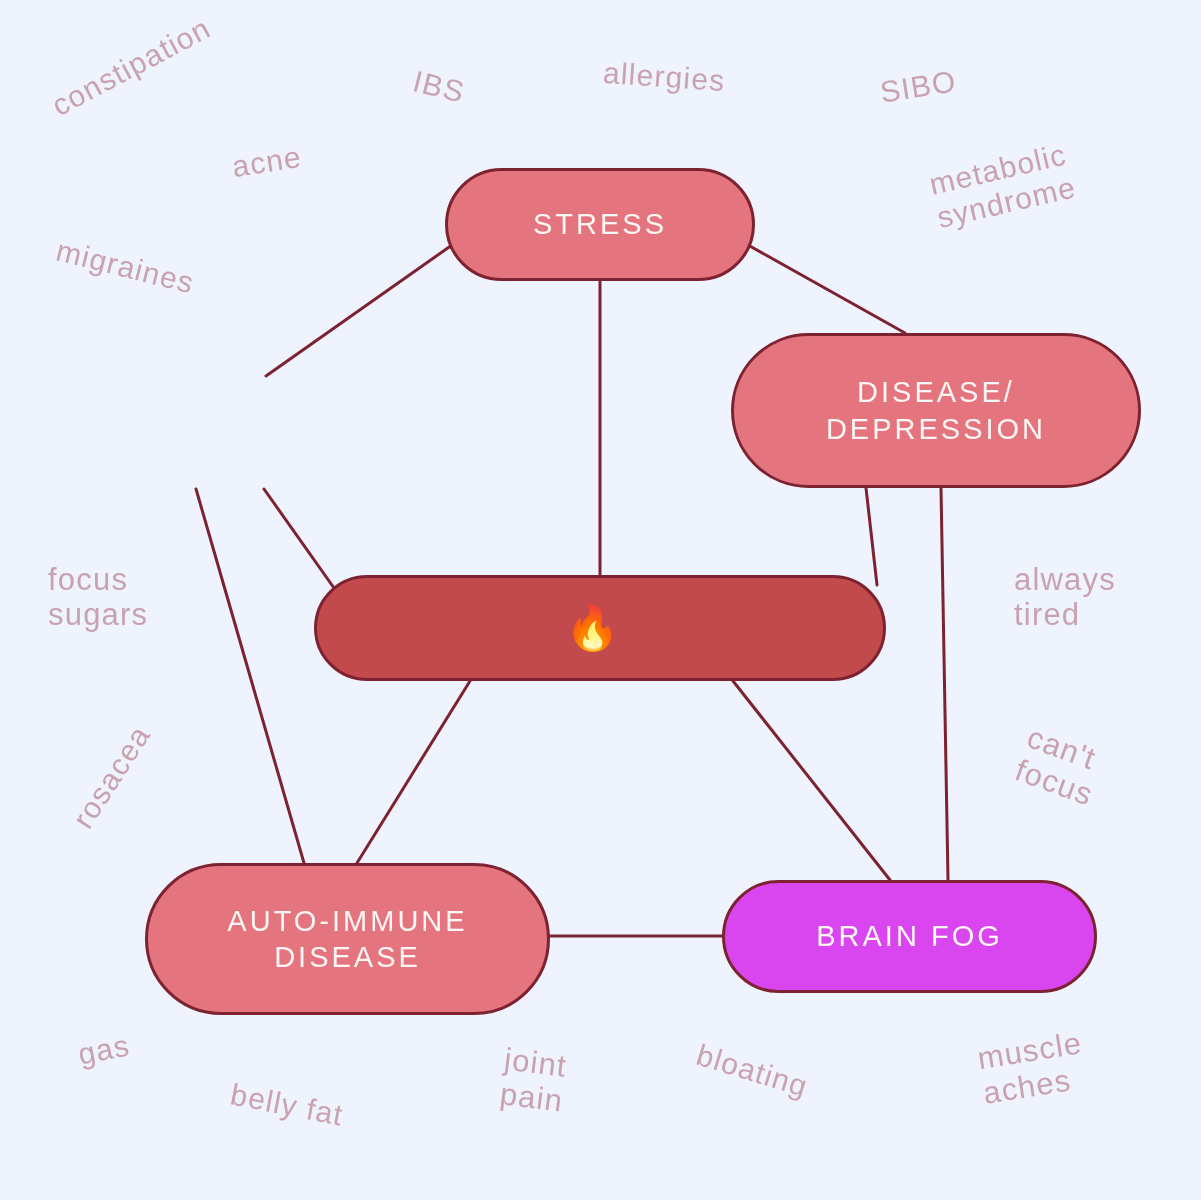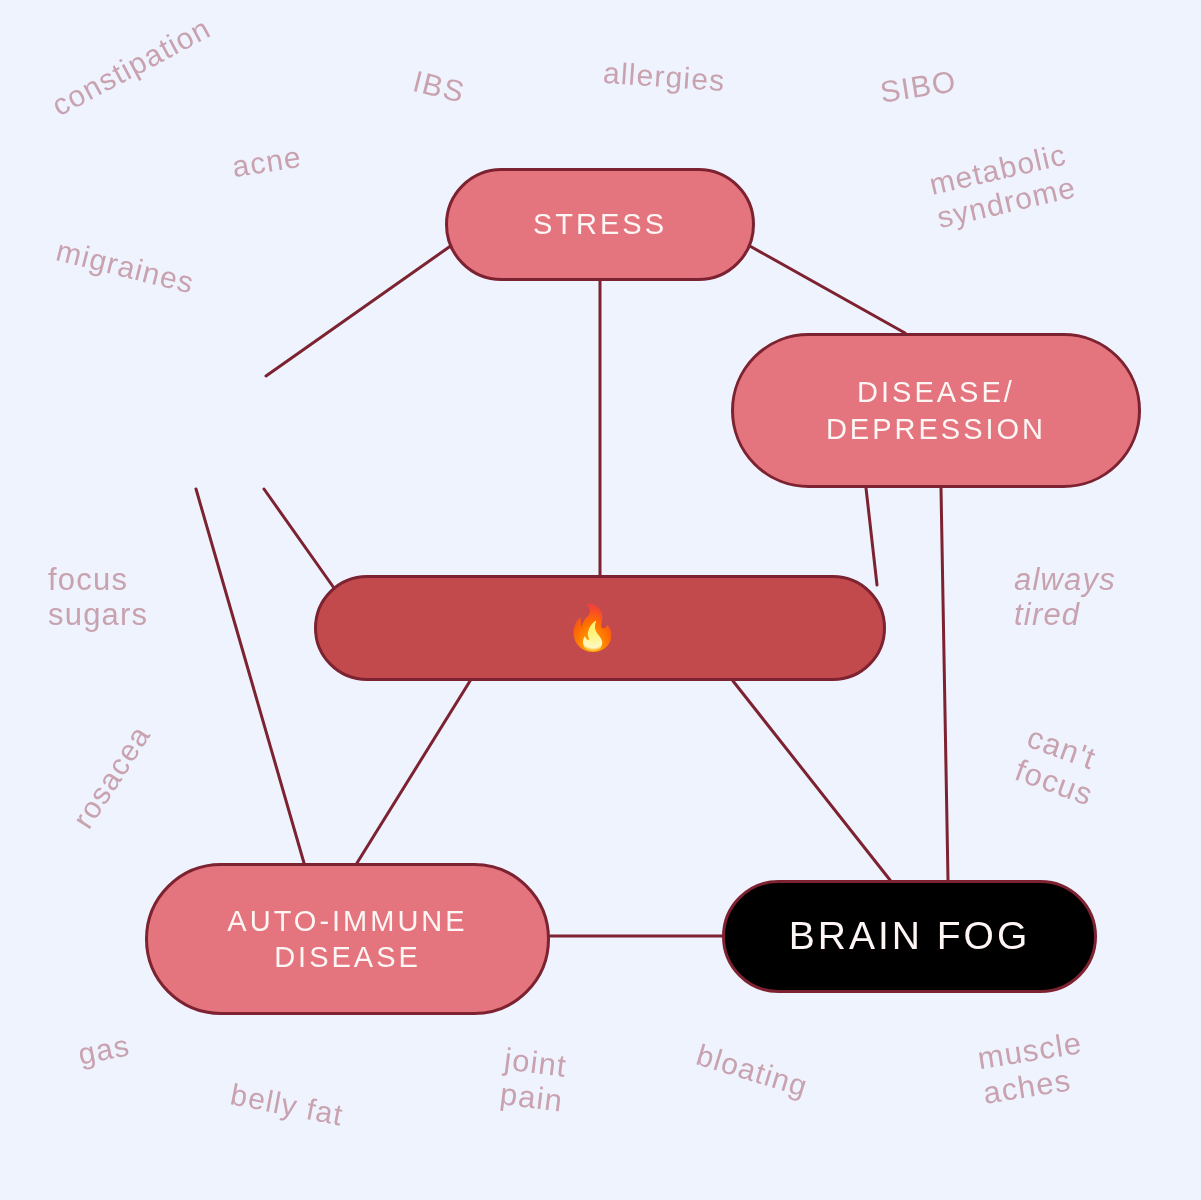--- a/index.html
+++ b/index.html
@@ -73,32 +73,32 @@
 <div class="scatter" style="left: 44px; top: 50px; font-size: 30px; color: rgb(201, 162, 176); transform: rotate(-28deg);">constipation</div>
     <div class="scatter" style="left: 413px; top: 70px; font-size: 30px; color: rgb(201, 162, 176); transform: rotate(14deg);">IBS</div>
     <div class="scatter" style="left: 603px; top: 60px; font-size: 30px; color: rgb(201, 162, 176); transform: rotate(4deg);">allergies</div>
     <div class="scatter" style="left: 880px; top: 70px; font-size: 30px; color: rgb(201, 162, 176); transform: rotate(-9deg);">SIBO</div>
     <div class="scatter" style="left: 232px; top: 145px; font-size: 30px; color: rgb(201, 162, 176); transform: rotate(-9deg);">acne</div>
     <div class="scatter" style="left: 932px; top: 152px; font-size: 30px; color: rgb(201, 162, 176); transform: rotate(-13deg);">metabolic
 syndrome</div>
     <div class="scatter" style="left: 55px; top: 250px; font-size: 30px; color: rgb(201, 162, 176); transform: rotate(14deg);">migraines</div>
     <div class="scatter" style="left: 48px; top: 563px; font-size: 31px; color: rgb(201, 162, 176); transform: rotate(0deg);">focus
 sugars</div>
-    <div class="scatter" style="left: 1014px; top: 563px; font-size: 31px; color: rgb(201, 162, 176); transform: rotate(0deg); font-style: italic;">always
+    <div class="scatter" style="left: 1014px; top: 563px; font-size: 31px; color: rgb(201, 162, 176); transform: rotate(0deg);">always
 tired</div>
     <div class="scatter" style="left: 54px; top: 760px; font-size: 30px; color: rgb(201, 162, 176); transform: rotate(-57deg);">rosacea</div>
     <div class="scatter" style="left: 1020px; top: 732px; font-size: 31px; color: rgb(201, 162, 176); transform: rotate(20deg);">can't
 focus</div>
     <div class="scatter" style="left: 78px; top: 1033px; font-size: 30px; color: rgb(201, 162, 176); transform: rotate(-11deg);">gas</div>
     <div class="scatter" style="left: 230px; top: 1088px; font-size: 30px; color: rgb(201, 162, 176); transform: rotate(11deg);">belly fat</div>
     <div class="scatter" style="left: 502px; top: 1046px; font-size: 31px; color: rgb(201, 162, 176); transform: rotate(7deg);">joint
 pain</div>
     <div class="scatter" style="left: 695px; top: 1054px; font-size: 30px; color: rgb(201, 162, 176); transform: rotate(17deg);">bloating</div>
     <div class="scatter" style="left: 980px; top: 1034px; font-size: 31px; color: rgb(201, 162, 176); transform: rotate(-9deg);">muscle
 aches</div>
     <div class="node" style="left: 445px; top: 168px; width: 310px; height: 113px; border-radius: 56.5px; font-size: 29px; background: rgb(228, 116, 126); border-color: rgb(125, 34, 48); color: rgb(253, 246, 244);"><span class="label">STRESS</span></div>
     <div class="node" style="left: 731px; top: 333px; width: 410px; height: 155px; border-radius: 77.5px; font-size: 29px; background: rgb(228, 116, 126); border-color: rgb(125, 34, 48); color: rgb(253, 246, 244);"><span class="label">DISEASE/
 DEPRESSION</span></div>
     <div class="node" style="left: 145px; top: 863px; width: 405px; height: 152px; border-radius: 76px; font-size: 29px; background: rgb(228, 116, 126); border-color: rgb(125, 34, 48); color: rgb(253, 246, 244); justify-content: center;"><span class="label">AUTO-IMMUNE
 DISEASE</span></div>
-    <div class="node" style="left: 722px; top: 880px; width: 375px; height: 113px; border-radius: 56.5px; font-size: 39px; background: #000000; border-color: rgb(125, 34, 48); color: rgb(253, 246, 244);"><span class="label">BRAIN FOG</span></div>
+    <div class="node" style="left: 722px; top: 880px; width: 375px; height: 113px; border-radius: 56.5px; font-size: 29px; background: #d946ef; border-color: rgb(125, 34, 48); color: rgb(253, 246, 244);"><span class="label">BRAIN FOG</span></div>
     <div class="node center" style="left: 314px; top: 575px; width: 572px; height: 106px; border-radius: 53px; font-size: 42px; background: rgb(194, 74, 76); border-color: rgb(125, 34, 48); color: rgb(253, 246, 244);"><span class="flame">🔥</span></div>
   </div>
 
 </body></html>

